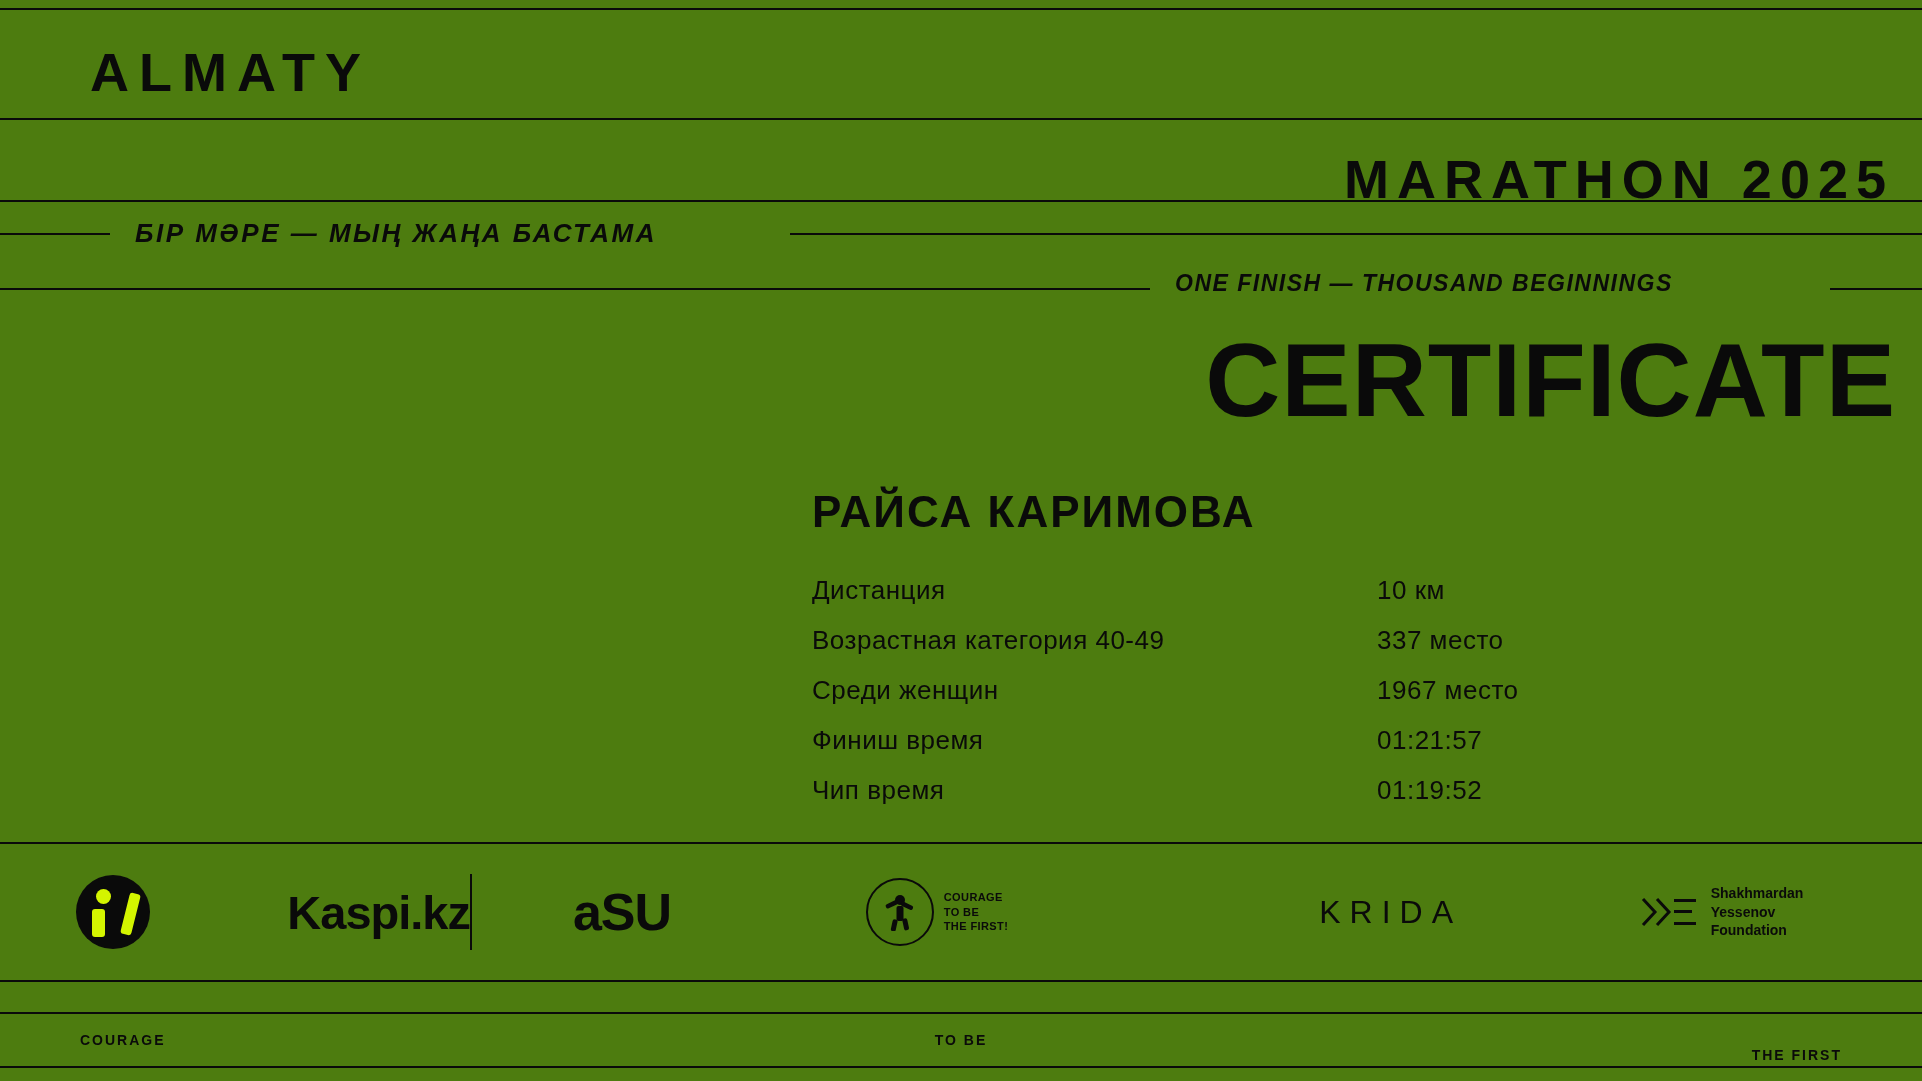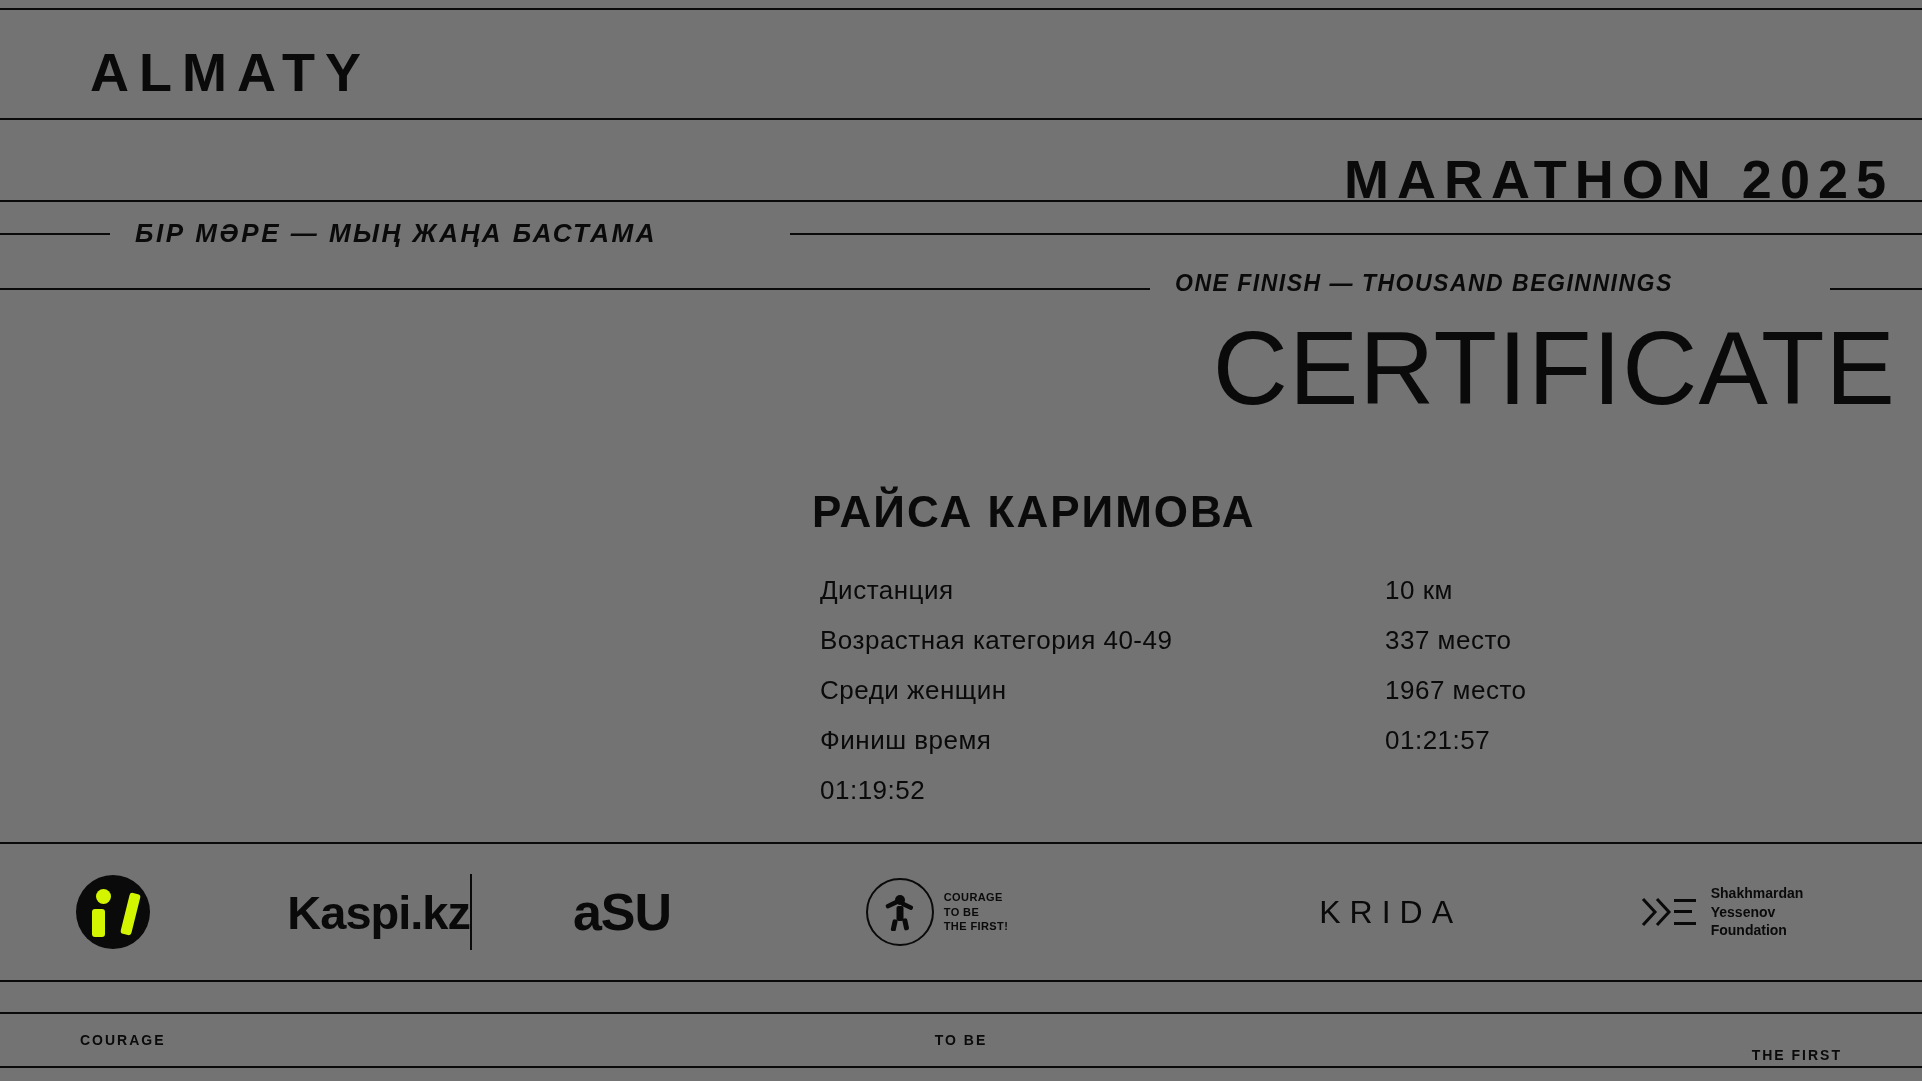--- a/index.html
+++ b/index.html
@@ -11,21 +11,21 @@
     width: 1922px;
     height: 1081px;
     overflow: hidden;
     font-family: "Liberation Sans", sans-serif;
     color: #0a0a0a;
     position: relative;
   }
   .cert {
     position: absolute;
     inset: 0;
-    background: #737373;
+    background: #4d7c0f;
   }
 
   
   .rule {
     position: absolute;
     height: 2px;
     background: #0a0a0a;
   }
   #rule-top        { left: 0;   right: 0;  top: 8px; }
   #rule-under-almaty { left: 0; right: 0;  top: 118px; }
@@ -78,23 +78,23 @@
     font-weight: bold;
     font-style: italic;
     letter-spacing: 1.5px;
     line-height: 1;
   }
 
   
   #certificate-word {
     position: absolute;
     right: 26px;
-    top: 316px;
+    top: 328px;
     font-size: 104px;
-    font-weight: normal;
+    font-weight: bold;
     letter-spacing: 1px;
     line-height: 1;
     text-align: right;
   }
 
   
   #participant-name {
     position: absolute;
     left: 812px;
     top: 490px;
@@ -108,21 +108,20 @@
   #results-table {
     position: absolute;
     left: 812px;
     top: 575px;
     width: 780px;
   }
   .result-row {
     display: flex;
     align-items: baseline;
     height: 50px;
-    margin-left: 8px;
   }
   .result-label {
     width: 565px;
     font-size: 26px;
     letter-spacing: 0.5px;
   }
   .result-value {
     font-size: 26px;
     letter-spacing: 0.5px;
   }
@@ -312,20 +311,21 @@
     </div>
     <div class="result-row">
       <div class="result-label">Среди женщин</div>
       <div class="result-value">1967 место</div>
     </div>
     <div class="result-row">
       <div class="result-label">Финиш время</div>
       <div class="result-value">01:21:57</div>
     </div>
     <div class="result-row">
+      <div class="result-label">Чип время</div>
       <div class="result-value">01:19:52</div>
     </div>
   </div>
 
   <div id="sponsor-strip">
 
     <div class="sponsor" id="sponsor-kaspi">
       <div class="kaspi-mark">
         <div class="kaspi-arm"></div>
       </div>

